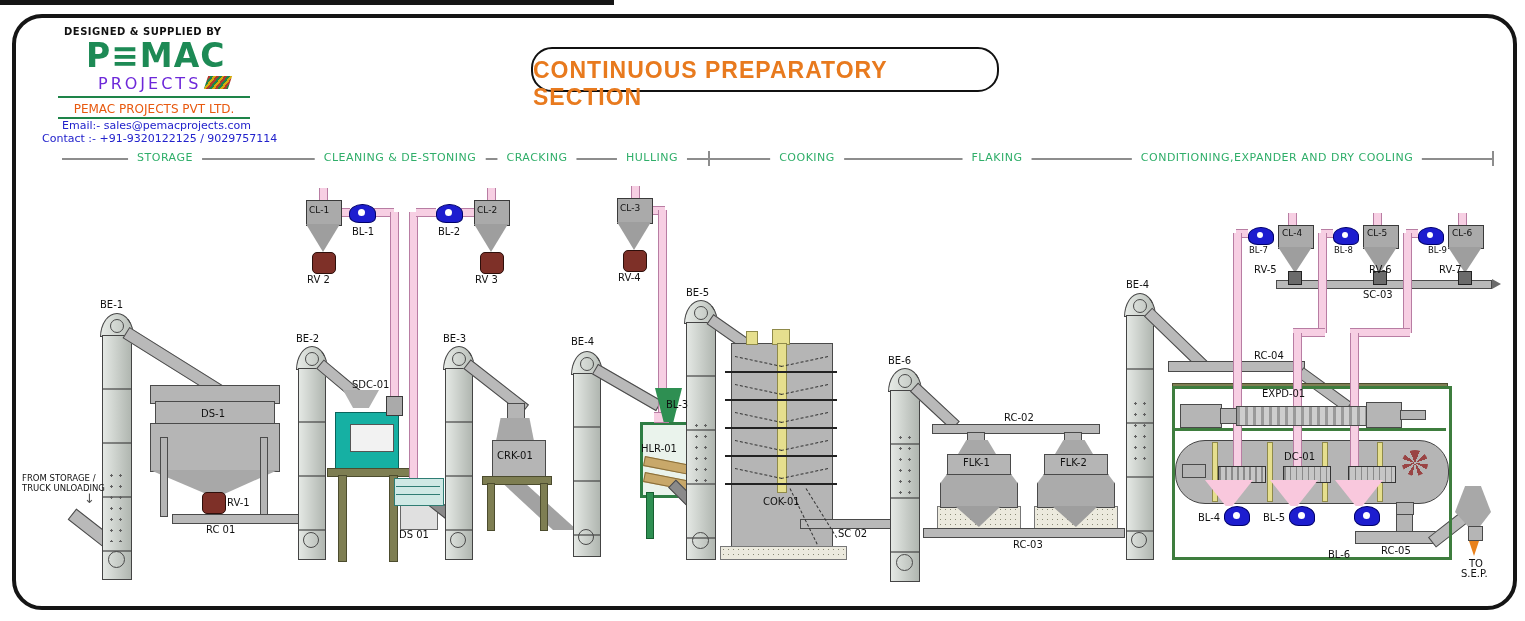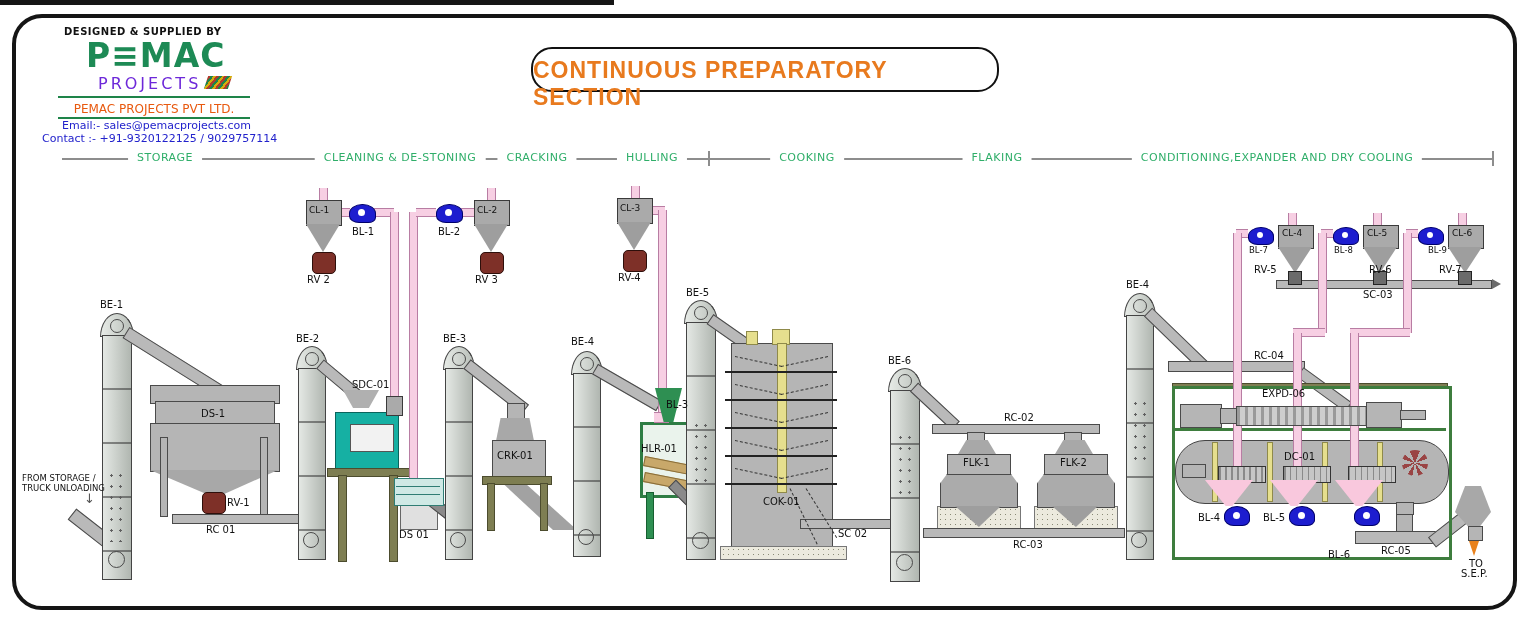--- a/index.html
+++ b/index.html
@@ -315,21 +315,21 @@
 <div class="lbl" style="left:1363px;top:289px;">SC-03</div>
 <div class="abs arrow-rt-gray" style="left:1492px;top:279px;"></div>
 
 <div class="abs conv" style="left:1168px;top:361px;width:135px;height:9px;"></div>
 <div class="lbl" style="left:1254px;top:350px;">RC-04</div>
 <div class="abs diag" style="left:1300px;top:366px;width:58px;height:10px;transform:rotate(36deg);"></div>
 
 <div class="abs" style="left:1172px;top:386px;width:274px;height:168px;border:3px solid #3e7d3e;z-index:2;"></div>
 <div class="abs" style="left:1172px;top:428px;width:274px;height:3px;background:#3e7d3e;z-index:2;"></div>
 <div class="abs olive" style="left:1172px;top:383px;width:274px;height:4px;"></div>
-<div class="lbl" style="left:1262px;top:388px;">EXPD-06</div>
+<div class="lbl" style="left:1262px;top:388px;">EXPD-01</div>
 <div class="abs gray" style="left:1180px;top:404px;width:40px;height:22px;z-index:6;"></div>
 <div class="abs gray" style="left:1220px;top:408px;width:16px;height:14px;z-index:6;"></div>
 <div class="abs" style="left:1236px;top:406px;width:130px;height:18px;border:1px solid #4a4a4a;background:repeating-linear-gradient(90deg,#9a9a9a 0 3px,#cecece 3px 8px);z-index:6;"></div>
 <div class="abs gray" style="left:1366px;top:402px;width:34px;height:24px;z-index:6;"></div>
 <div class="abs gray" style="left:1400px;top:410px;width:24px;height:8px;z-index:6;"></div>
 
 <div class="abs" style="left:1175px;top:440px;width:272px;height:62px;background:#b5b5b5;border:1px solid #444;border-radius:30px;z-index:4;"></div>
 <div class="abs yellow" style="left:1212px;top:442px;width:4px;height:58px;z-index:5;"></div>
 <div class="abs yellow" style="left:1267px;top:442px;width:4px;height:58px;z-index:5;"></div>
 <div class="abs yellow" style="left:1322px;top:442px;width:4px;height:58px;z-index:5;"></div>

